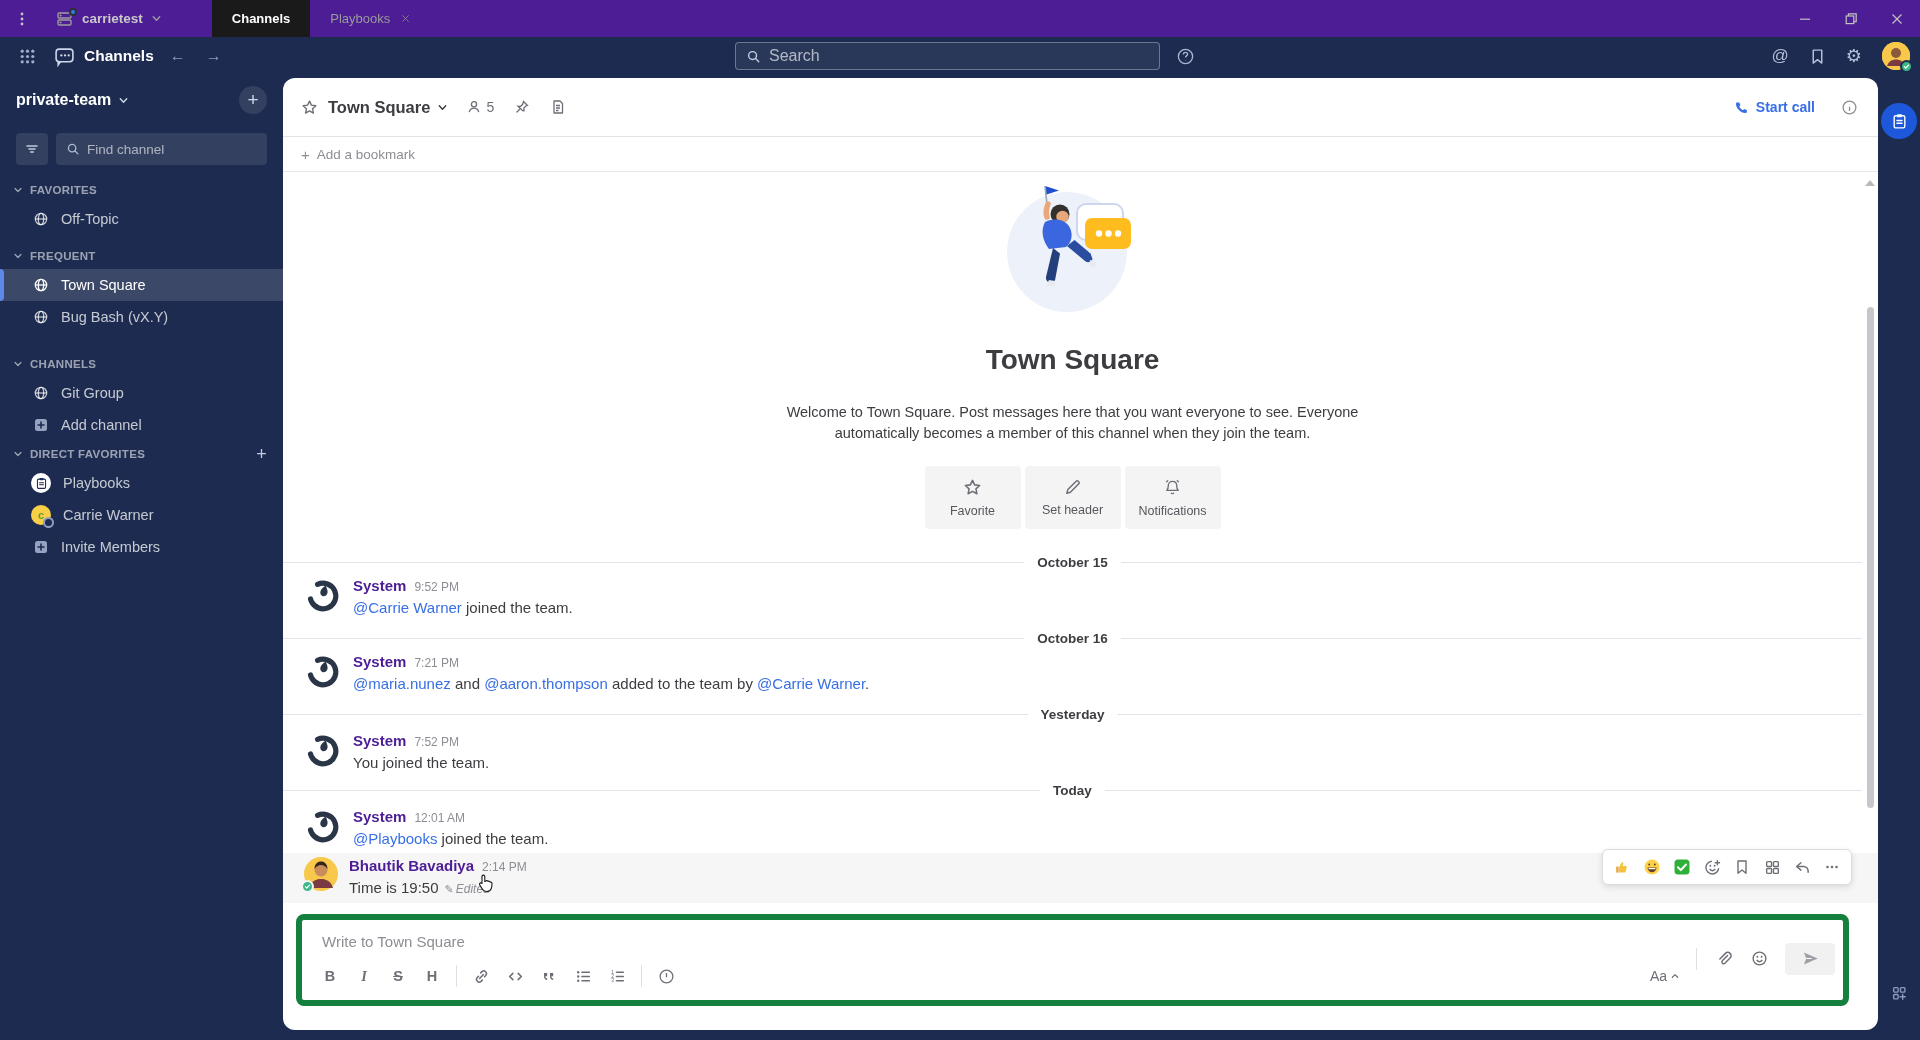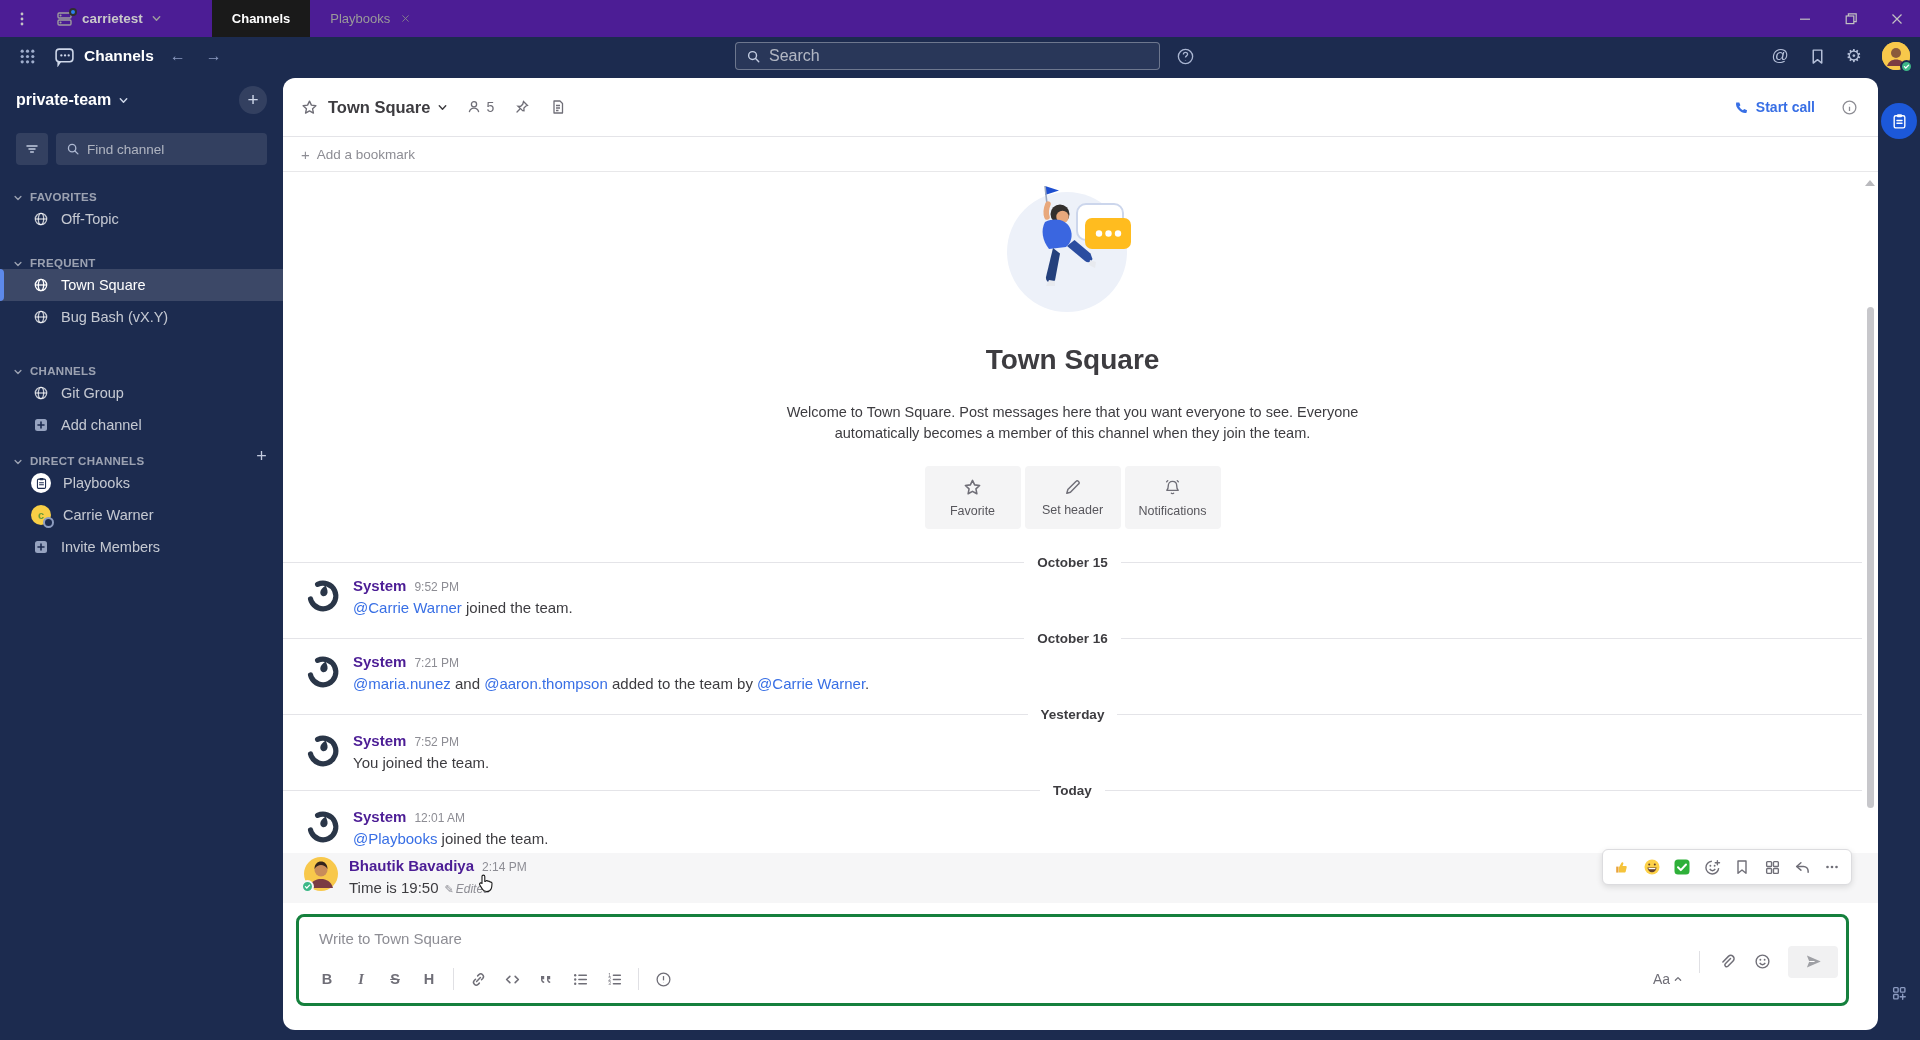--- a/index.html
+++ b/index.html
@@ -44,21 +44,21 @@
   .team-row { height:50px; display:flex; align-items:center; padding:0 16px; }
   .team-name { font-size:16px; font-weight:700; display:flex; align-items:center; gap:7px; cursor:pointer; }
   .team-add { margin-left:auto; width:28px; height:28px; border-radius:50%; background:rgba(255,255,255,.1); display:flex; align-items:center; justify-content:center; font-size:19px; color:#cdd6e8; cursor:pointer; }
   .find-row { display:flex; gap:8px; padding:0 16px; height:32px; margin-top:8px; }
   .filter-btn { width:32px; height:32px; border-radius:4px; background:rgba(255,255,255,.1); display:flex; align-items:center; justify-content:center; color:#c2cbdf; cursor:pointer; flex:none; }
   .find-box { flex:1; height:32px; border-radius:4px; background:rgba(255,255,255,.1); display:flex; align-items:center; padding:0 10px; gap:7px; cursor:text; }
   .find-box input { background:transparent; border:none; outline:none; color:#ffffff; font-size:13.5px; width:100%; font-family:inherit; }
   .find-box input::placeholder { color:rgba(255,255,255,.6); }
   .sec { margin-top:12px; }
   .sec.s2 { margin-top:8px; } .sec.s3 { margin-top:18px; } .sec.s4 { margin-top:0; }
-  .shead { height:26px; display:flex; align-items:flex-end; gap:7px; padding:0 16px 0 13px; color:rgba(255,255,255,.56); font-size:11.5px; font-weight:700; letter-spacing:.3px; cursor:pointer; }
+  .shead { height:26px; display:flex; align-items:center; gap:7px; padding:0 16px 0 13px; color:rgba(255,255,255,.56); font-size:11.5px; font-weight:700; letter-spacing:.3px; cursor:pointer; }
   .shead .plusr { margin-left:auto; font-size:18px; font-weight:400; color:#c2cbdf; cursor:pointer; }
   .srow { height:32px; display:flex; align-items:center; gap:12px; padding:0 16px 0 33px; color:rgba(255,255,255,.74); font-size:14.5px; cursor:pointer; position:relative; }
   .srow.selected { background:rgba(255,255,255,.14); color:#fff; }
   .srow.selected::before { content:""; position:absolute; left:0; top:0; bottom:0; width:4px; background:#5d89ea; border-radius:0 4px 4px 0; }
   .srow .cicon { width:16px; height:16px; flex:none; display:flex; }
   .dm-av { position:relative; width:20px; height:20px; flex:none; margin-left:-2px; }
   .dm-av .circ { width:20px; height:20px; border-radius:50%; display:flex; align-items:center; justify-content:center; }
   .dm-av .st { position:absolute; right:-3px; bottom:-3px; width:11px; height:11px; border-radius:50%; }
 
   
@@ -104,21 +104,21 @@
   .hoverrow .mavatar { width:34px; height:34px; }
   .edited { font-size:12px; color:#8d8d94; font-style:italic; margin-left:6px; }
   .edited .pic { font-style:normal; font-size:11px; margin-right:2px; }
   .hovertools { position:absolute; right:26px; top:-4px; background:#fff; border:1px solid #dcdcdf; border-radius:6px; box-shadow:0 2px 6px rgba(0,0,0,.12); display:flex; align-items:center; padding:3px 5px; gap:2px; z-index:6; }
   .ht { width:28px; height:28px; display:flex; align-items:center; justify-content:center; border-radius:4px; color:#6f6e77; cursor:pointer; }
   .cursor-g { position:absolute; z-index:9; }
   .scrollthumb { position:absolute; right:4px; top:135px; width:7px; height:501px; background:#c7c7cb; border-radius:4px; cursor:pointer; }
   .scrolltri { position:absolute; right:3px; top:8px; width:0; height:0; border-left:5px solid transparent; border-right:5px solid transparent; border-bottom:6px solid #b9b9bd; }
 
   
-  .composer { position:absolute; left:13px; right:29px; bottom:24px; height:92px; border:3px solid #15803d; border-radius:8px; background:#fff; }
+  .composer { position:absolute; left:13px; right:29px; bottom:24px; height:92px; border:6px solid #15803d; border-radius:8px; background:#fff; }
   .composer .write { position:absolute; left:20px; top:13px; right:20px; border:none; outline:none; font-size:15px; color:#3d3c40; font-family:inherit; background:transparent; }
   .composer .write::placeholder { color:#8d8d94; }
   .ctools { position:absolute; left:12px; bottom:8px; display:flex; align-items:center; gap:2px; color:#6f6e77; }
   .ct { min-width:32px; height:32px; display:flex; align-items:center; justify-content:center; border-radius:4px; cursor:pointer; font-size:14.5px; }
   .ct.bold { font-weight:800; }
   .ct.italic { font-style:italic; font-family:"Liberation Serif",serif; font-weight:700; }
   .ct.strike { text-decoration:line-through; font-weight:700; }
   .ct.head { font-weight:700; }
   .cdiv { width:1px; height:22px; background:#e0e0e4; margin:0 6px; }
   .ctools-r { position:absolute; right:8px; bottom:8px; display:flex; align-items:center; gap:4px; color:#6f6e77; }
@@ -573,21 +573,21 @@
           </span>
         <span>Add channel</span>
       </div>
     </div>
 
     <div class="sec s4">
       <div class="shead">
         <svg width="10" height="10">
             <use href="#i-chev"></use>
           </svg>
-        <span>DIRECT CHANNELS</span>
+        <span>DIRECT FAVORITES</span>
         <span class="plusr">+</span>
       </div>
       <div class="srow">
         <span class="dm-av">
           <span class="circ" style="background:#fff;color:#1c2b4f">
               <svg width="13" height="13">
                 <use href="#i-clipboard"></use>
               </svg>
             </span>
         </span>

